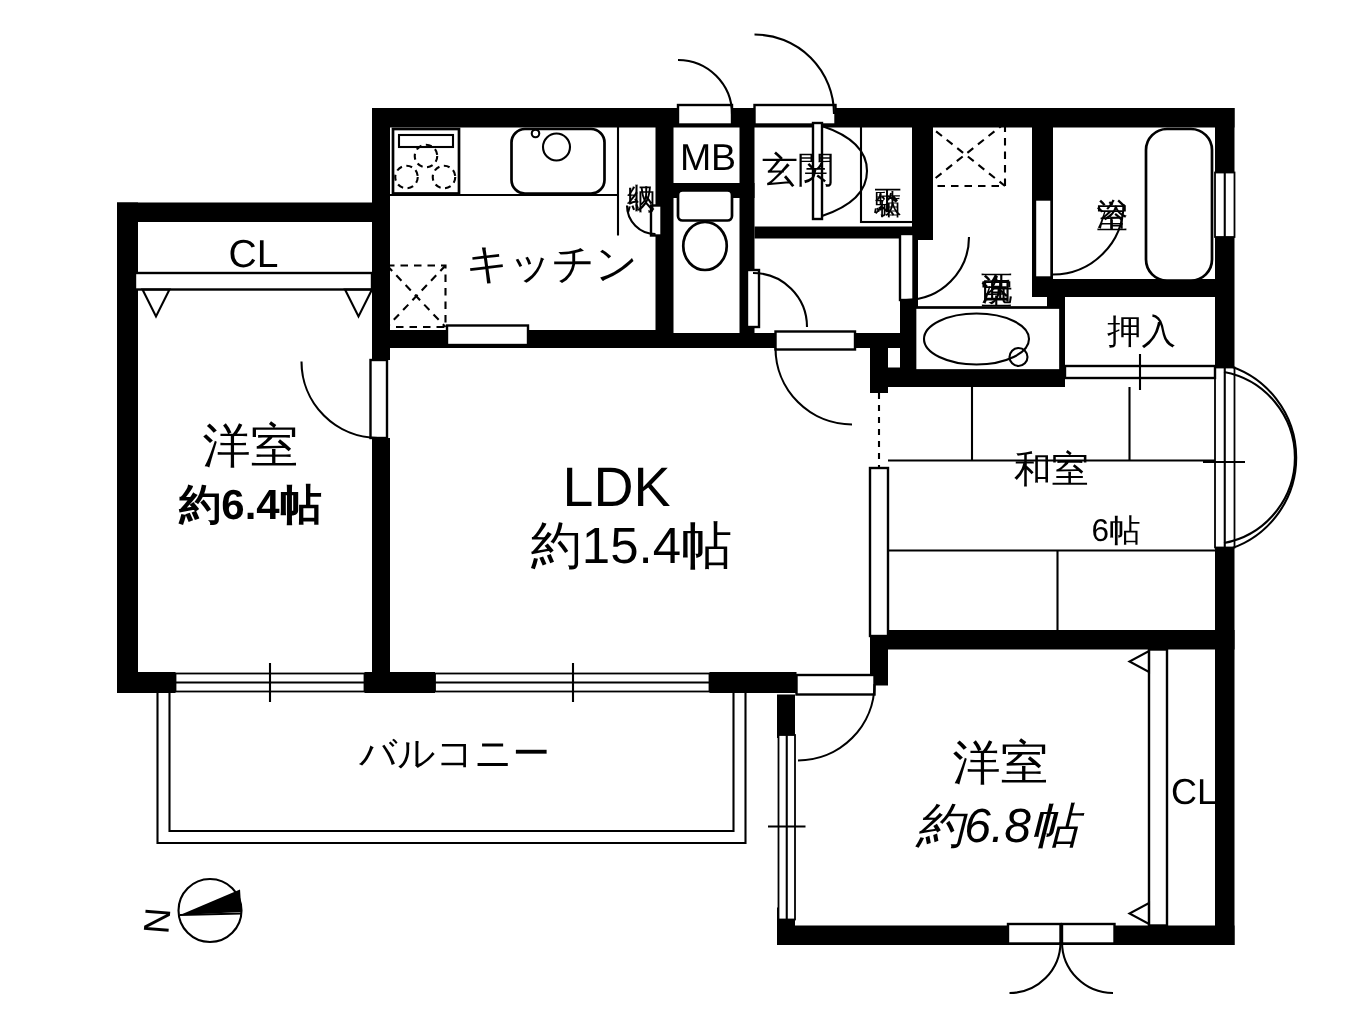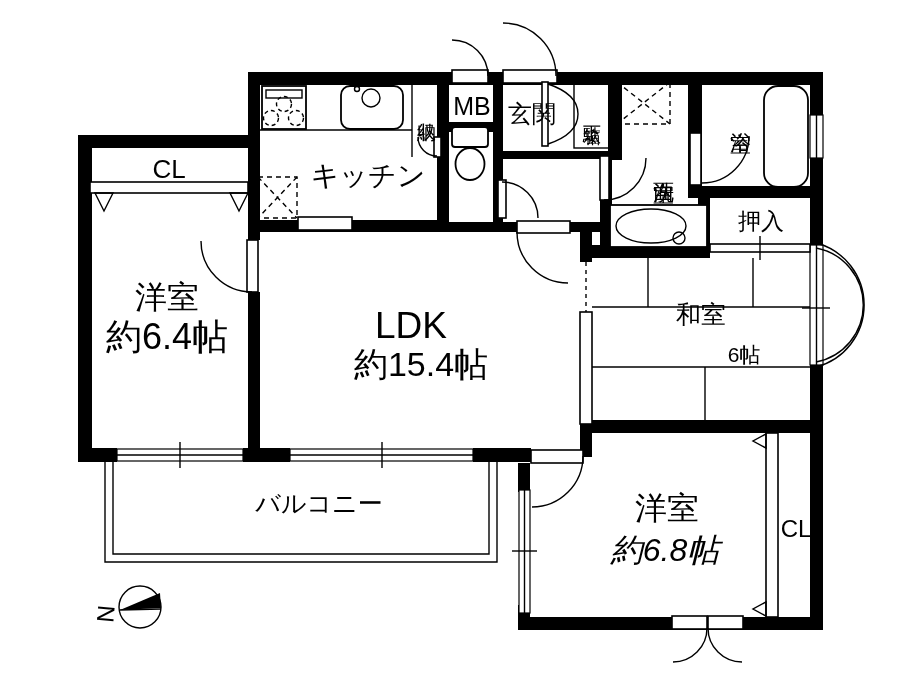--- a/index.html
+++ b/index.html
@@ -203,31 +203,31 @@
       <g>
         <circle class="thin" cx="140" cy="607" r="21" stroke-width="2.4"></circle>
         <polygon points="120,610 160,593 161,608" fill="#000"></polygon>
         <line class="thin" x1="120" y1="610" x2="161" y2="609" stroke-width="2"></line>
       </g>
     </g>
   </svg>
 
   <div class="lbl" style="left:169px;top:169px;font-size:26px;">CL</div>
   <div class="lbl" style="left:167px;top:297px;font-size:32px;">洋室</div>
-  <div class="lbl" style="left:167px;top:337px;font-size:36px;">約6.4帖</div>
+  <div class="lbl" style="left:167px;top:337px;font-size:28px;font-weight:bold;">約6.4帖</div>
   <div class="lbl" style="left:368px;top:176px;font-size:28px;">キッチン</div>
   <div class="lbl vert" style="left:427px;top:108px;font-size:19px;">収納</div>
   <div class="lbl" style="left:472px;top:106px;font-size:25px;">MB</div>
   <div class="lbl" style="left:532px;top:114px;font-size:24px;text-align:right;">玄関</div>
   <div class="lbl vert" style="left:592px;top:113px;font-size:18px;">下駄箱</div>
   <div class="lbl vert" style="left:664px;top:166px;font-size:21px;">洗面室</div>
   <div class="lbl vert" style="left:741px;top:116px;font-size:21px;">浴室</div>
   <div class="lbl" style="left:761px;top:221px;font-size:23px;font-family:Liberation Serif, serif;">押入</div>
   <div class="lbl" style="left:411px;top:325px;font-size:37px;">LDK</div>
   <div class="lbl" style="left:421px;top:364px;font-size:34px;text-align:right;">約15.4帖</div>
   <div class="lbl" style="left:701px;top:314px;font-size:25px;">和室</div>
   <div class="lbl" style="left:744px;top:354px;font-size:21px;">6帖</div>
-  <div class="lbl" style="left:319px;top:503px;font-size:25px;">バルコニー</div>
+  <div class="lbl" style="left:303px;top:503px;font-size:25px;">バルコニー</div>
   <div class="lbl" style="left:667px;top:508px;font-size:32px;">洋室</div>
   <div class="lbl" style="left:665px;top:550px;font-size:32px;font-style:italic;">約6.8帖</div>
   <div class="lbl" style="left:796px;top:529px;font-size:24px;">CL</div>
   <div class="lbl" style="left:106px;top:614px;font-size:24px;transform:translate(-50%,-50%) rotate(-85deg);">N</div>
 </div>
 
 </body></html>

